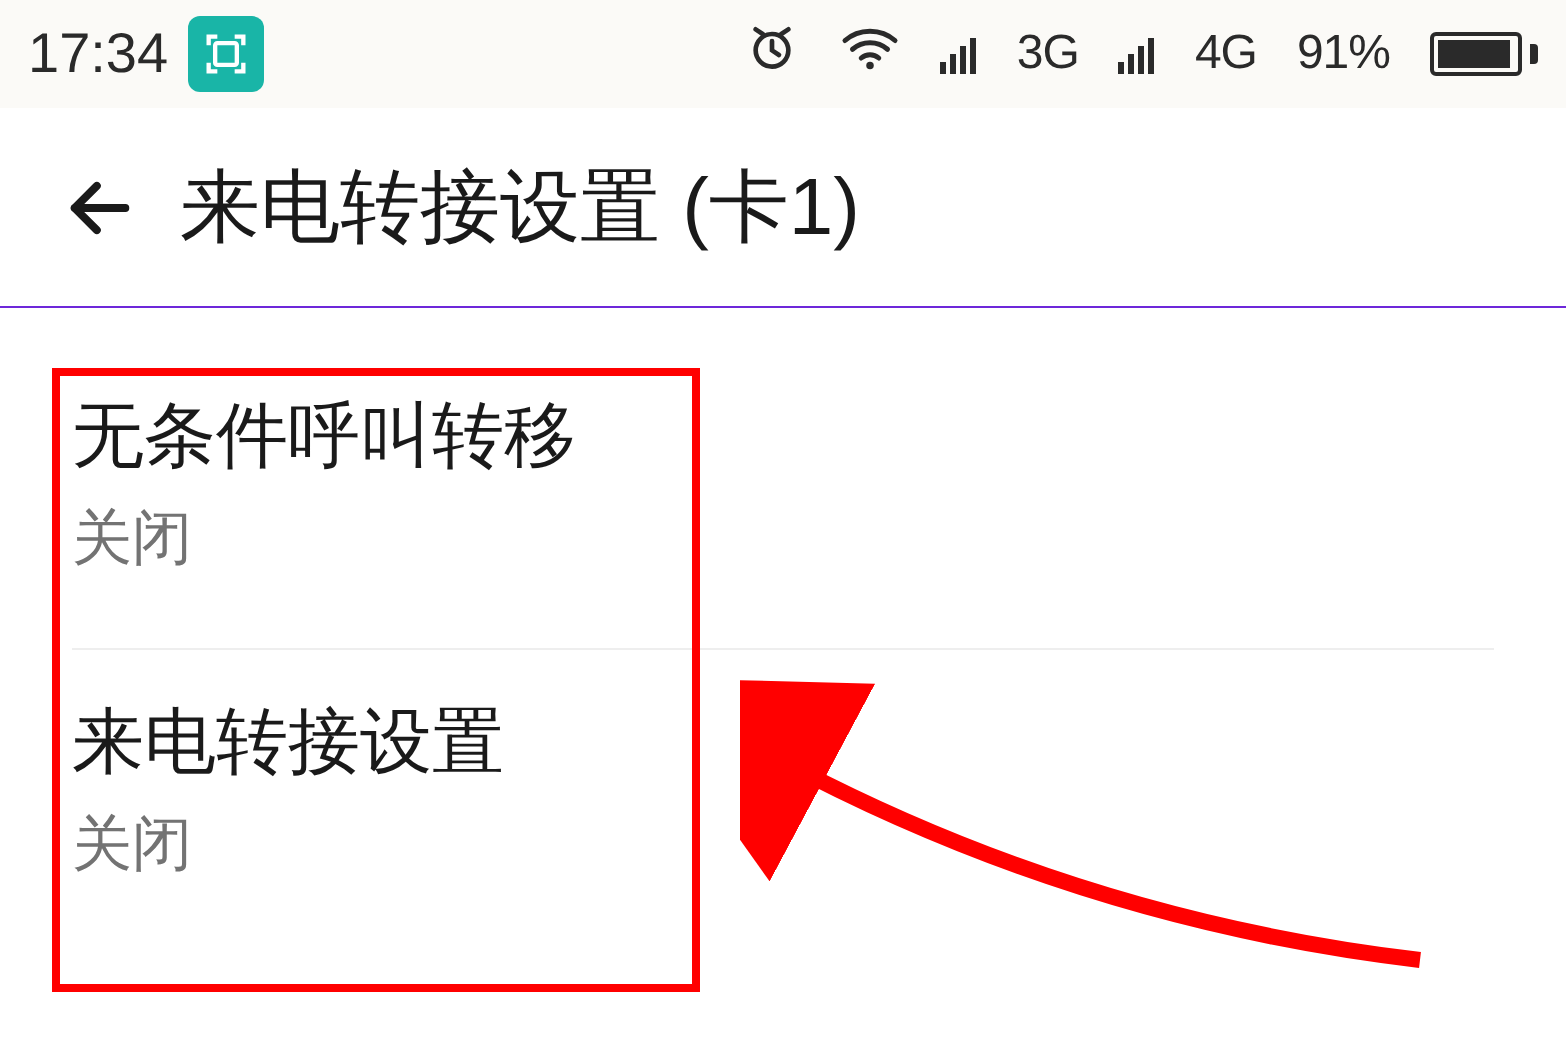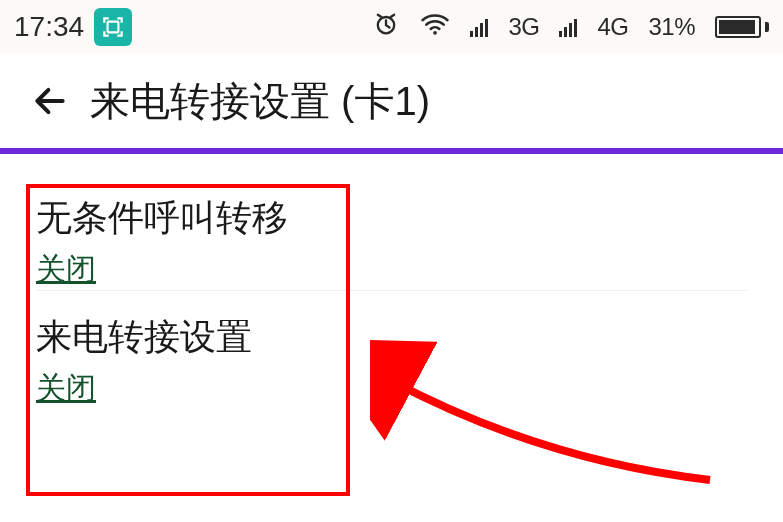--- a/index.html
+++ b/index.html
@@ -95,55 +95,54 @@
     .signal-bars span:nth-child(4){height:18px}
     .net-label {
       font-size: 24px;
       letter-spacing: -0.5px;
     }
     .header {
       height: 100px;
       display: flex;
       align-items: center;
       padding: 0 28px;
-      border-bottom: 6px solid #6d28d9;
+      border-bottom: 1px solid #6d28d9;
     }
     .back-arrow {
       width: 44px;
       height: 44px;
       display: flex;
       align-items: center;
       justify-content: center;
       margin-right: 18px;
     }
     .header-title {
       font-size: 40px;
       color: #1a1a1a;
       font-weight: 500;
     }
     .settings-group {
       padding: 0 36px;
       padding-top: 18px;
     }
     .settings-item {
-      padding: 22px 0 0 0;
+      padding: 22px 0 34px 0;
       border-bottom: 1px solid #eeeeee;
     }
     .settings-item:last-child {
       border-bottom: none;
     }
     .item-title {
       font-size: 36px;
       color: #1a1a1a;
       margin-bottom: 6px;
     }
     .item-status {
       font-size: 30px;
-      color: #14532d;
-      text-decoration: underline;
+      color: #737373;
     }
     .highlight-box {
       position: absolute;
       left: 26px;
       top: 184px;
       width: 324px;
       height: 312px;
       border: 4px solid #ff0000;
       pointer-events: none;
     }
@@ -190,21 +189,21 @@
         <span></span>
     </span>
     <span class="net-label">3G</span>
     <span class="signal-bars">
       <span></span>
         <span></span>
         <span></span>
         <span></span>
     </span>
     <span class="net-label">4G</span>
-    <span class="net-label">31%</span>
+    <span class="net-label">91%</span>
     <span class="battery-wrap">
       <span class="battery-body">
           <span class="battery-fill"></span>
         </span>
       <span class="battery-tip"></span>
     </span>
   </div>
 </div>
 
 <div class="header">

